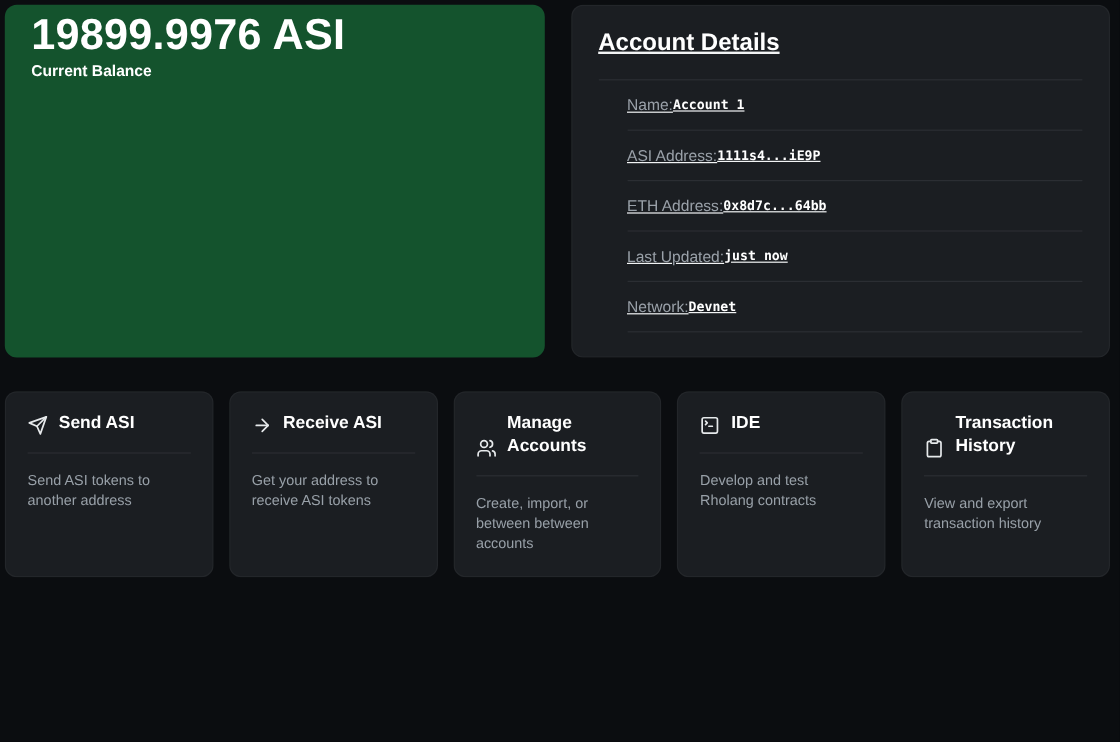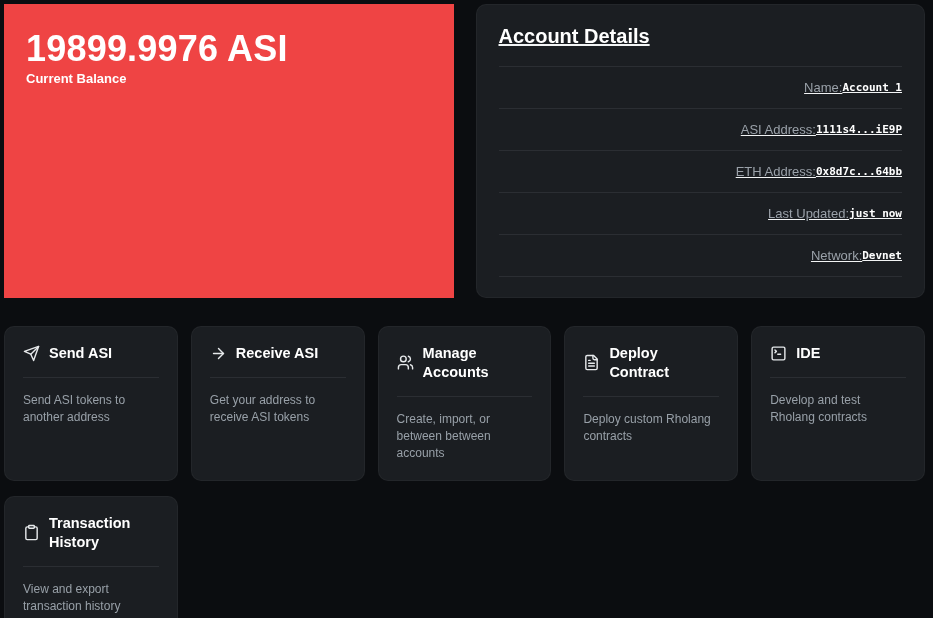--- a/index.html
+++ b/index.html
@@ -12,23 +12,23 @@
   }
   .page { padding: 4px 8px 0 4px; }
 
   
   .top-grid {
     display: grid;
     grid-template-columns: 1fr 1fr;
     gap: 22px;
   }
   .balance-card {
-    background: #ef4444;
-    border-radius: 0;
-    padding: 24px 22px;
+    background: #14532d;
+    border-radius: 10px;
+    padding: 4px 22px;
     min-height: 294px;
   }
   .balance-amount {
     font-size: 36px;
     font-weight: 700;
     color: #ffffff;
     letter-spacing: 0.2px;
     line-height: 1.15;
   }
   .balance-label {
@@ -61,23 +61,24 @@
   .account-title {
     font-size: 20px;
     font-weight: 700;
     color: #ffffff;
     padding-bottom: 18px;
     border-bottom: 1px solid #2b2e33;
   }
   .account-row {
     display: flex;
     align-items: center;
-    justify-content: flex-end;
+    justify-content: flex-start;
     padding: 13px 0;
     border-bottom: 1px solid #2b2e33;
+    margin-left: 24px;
   }
   .account-row-label {
     font-size: 13px;
     color: #9aa1a9;
   }
   .account-row-value {
     font-family: "DejaVu Sans Mono", monospace;
     font-size: 11px;
     font-weight: 700;
     color: #ffffff;
@@ -93,21 +94,21 @@
   }
   .action-card {
     background: #1b1e22;
     border: 1px solid rgba(255,255,255,0.04);
     border-radius: 10px;
     padding: 17px 18px;
     cursor: pointer;
   }
   .action-card-header {
     display: flex;
-    align-items: center;
+    align-items: flex-end;
     gap: 9px;
   }
   .action-card-header svg {
     flex: 0 0 auto;
     width: 17px; height: 17px;
     stroke: #e6e9eb;
     fill: none;
     stroke-width: 2;
     stroke-linecap: round;
     stroke-linejoin: round;
@@ -200,34 +201,20 @@
             <circle cx="9" cy="7" r="4"></circle>
             <path d="M22 21v-2a4 4 0 0 0-3-3.87"></path>
             <path d="M16 3.13a4 4 0 0 1 0 7.75"></path>
           </svg>
         <span class="action-card-title">Manage Accounts</span>
       </div>
       <hr class="action-card-divider">
       <div class="action-card-desc">Create, import, or between between accounts</div>
     </div>
 
-    <div class="action-card">
-      <div class="action-card-header">
-        <svg viewBox="0 0 24 24">
-            <path d="M15 2H6a2 2 0 0 0-2 2v16a2 2 0 0 0 2 2h12a2 2 0 0 0 2-2V7Z"></path>
-            <path d="M14 2v4a2 2 0 0 0 2 2h4"></path>
-            <path d="M10 9H8"></path>
-            <path d="M16 13H8"></path>
-            <path d="M16 17H8"></path>
-          </svg>
-        <span class="action-card-title">Deploy Contract</span>
-      </div>
-      <hr class="action-card-divider">
-      <div class="action-card-desc">Deploy custom Rholang contracts</div>
-    </div>
 
     <div class="action-card">
       <div class="action-card-header">
         <svg viewBox="0 0 24 24">
             <path d="m7 11 2-2-2-2"></path>
             <path d="M11 13h4"></path>
             <rect width="18" height="18" x="3" y="3" rx="2"></rect>
           </svg>
         <span class="action-card-title">IDE</span>
       </div>

